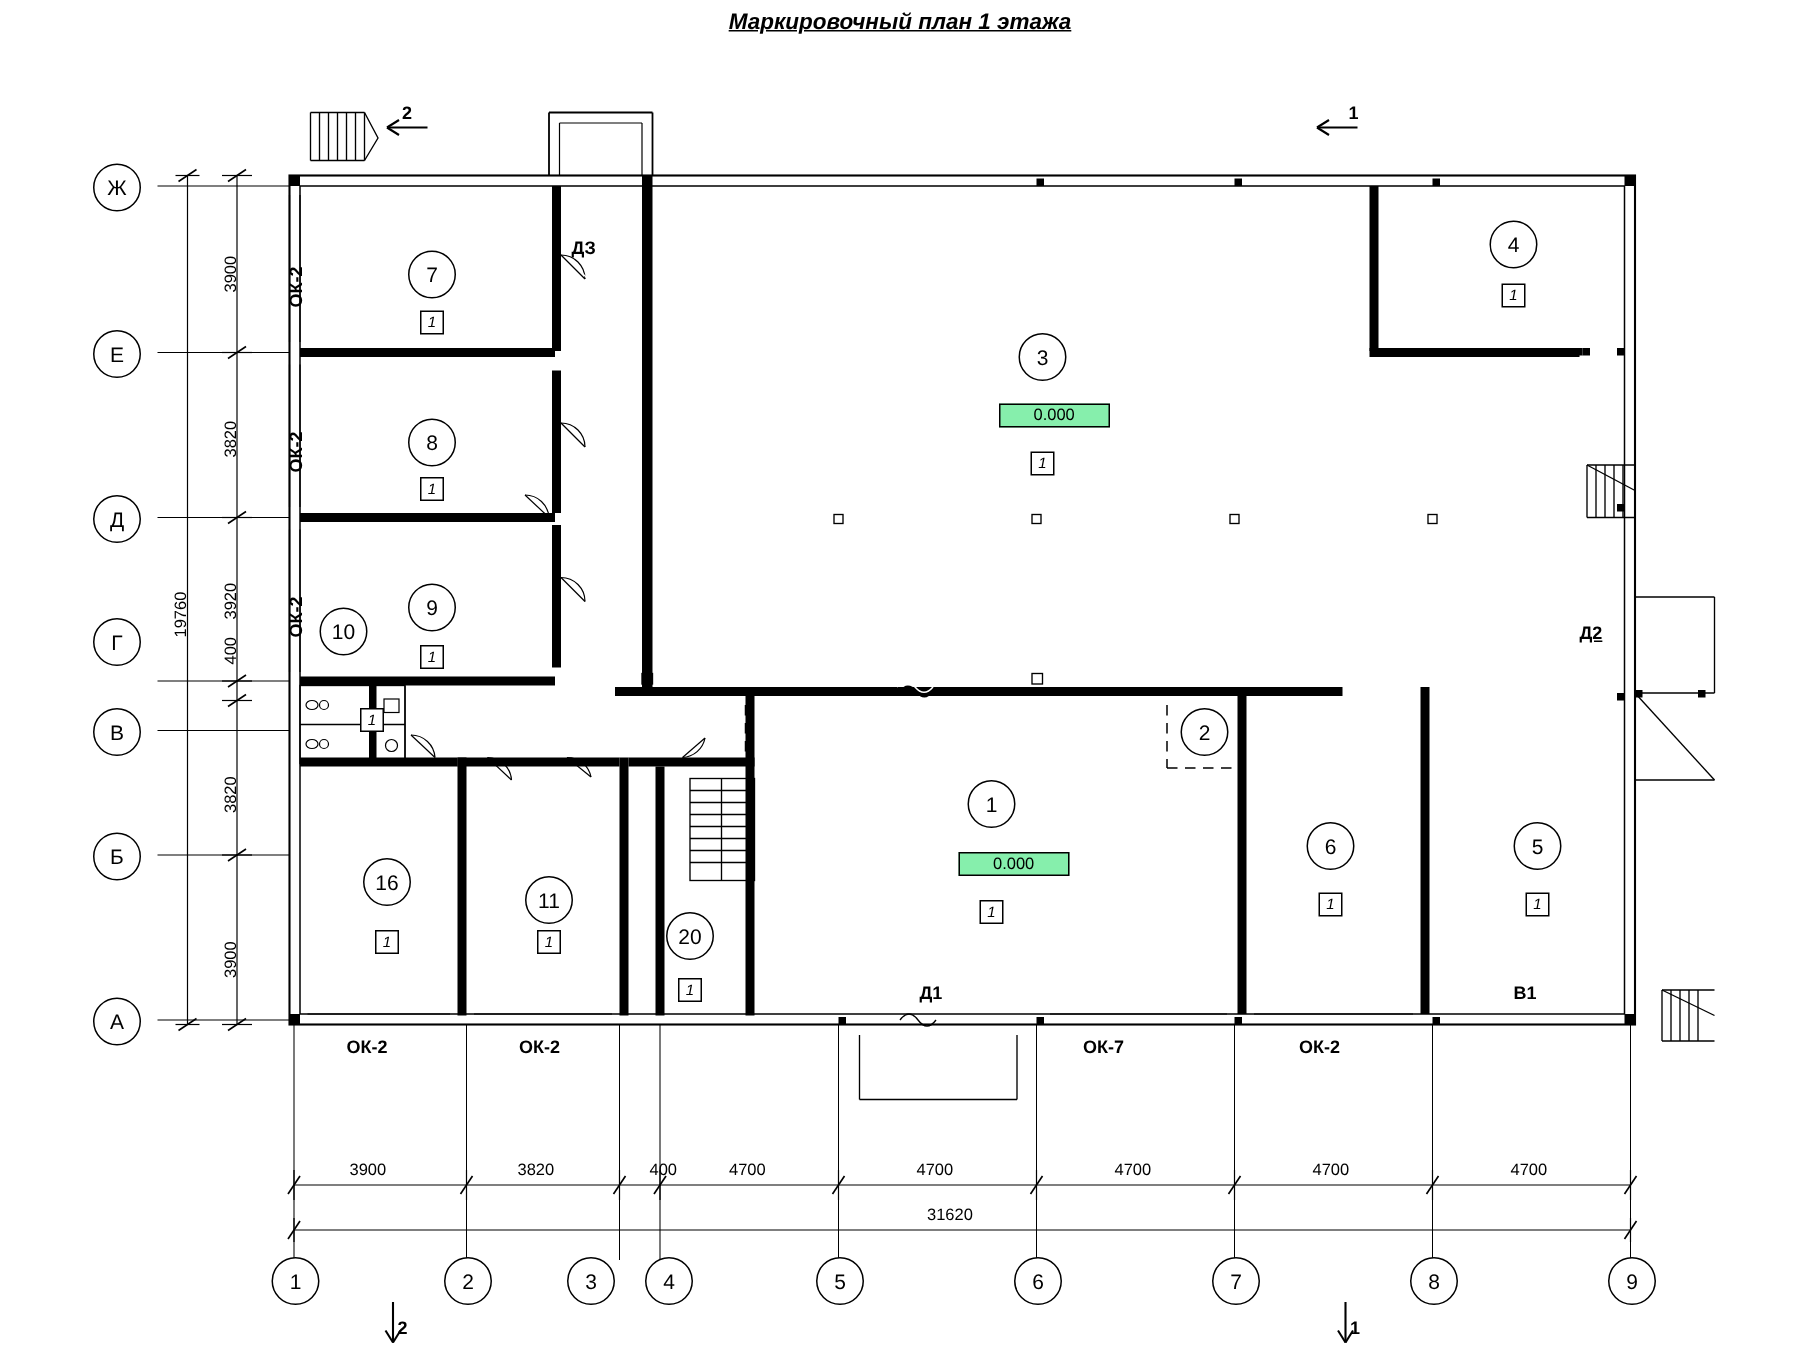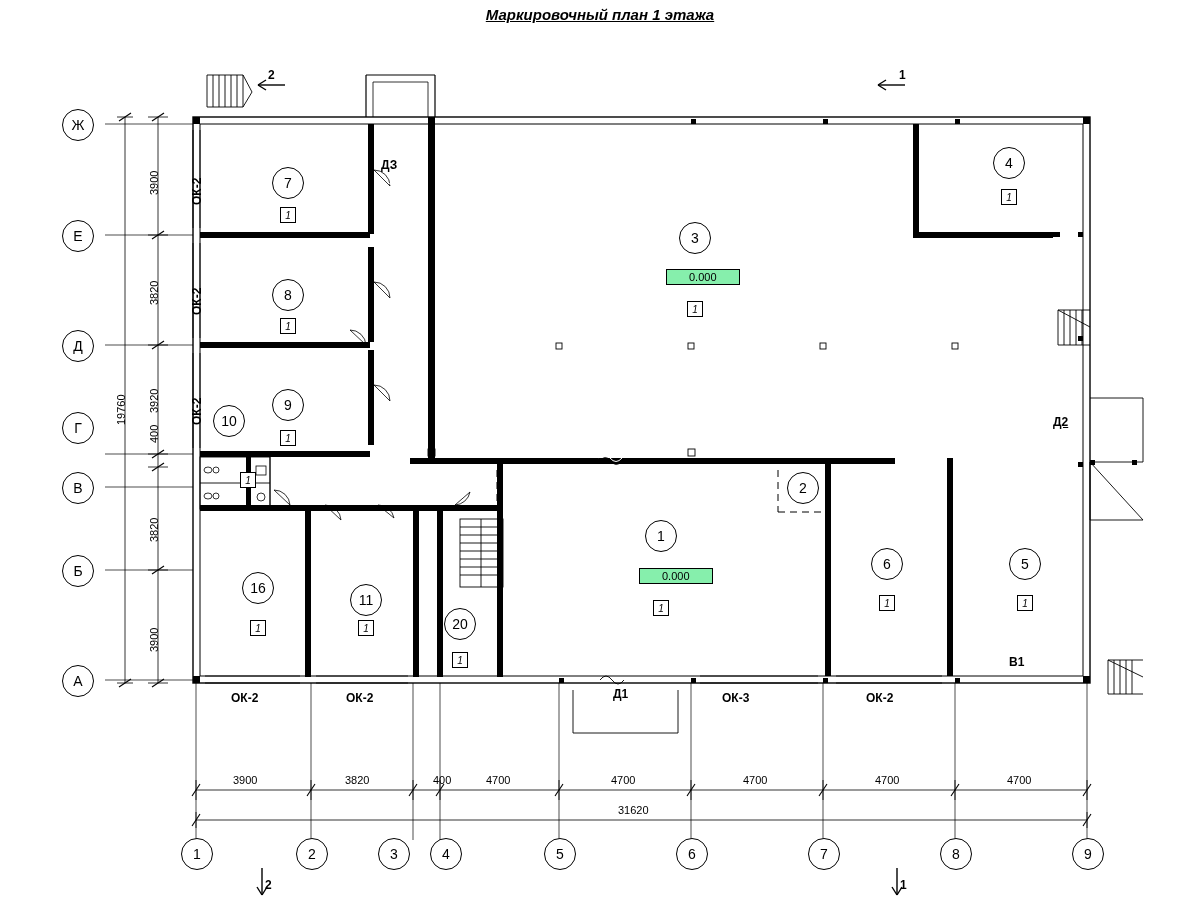--- a/index.html
+++ b/index.html
@@ -490,26 +490,26 @@
 
   <div class="circ room-circ" style="left:1009px; top:548px;">5</div>
   <div class="box" style="left:1017px; top:595px;">1</div>
 
   <div class="lbl b vert" style="left:190px; top:205px;">ОК-2</div>
   <div class="lbl b vert" style="left:190px; top:315px;">ОК-2</div>
   <div class="lbl b vert" style="left:190px; top:425px;">ОК-2</div>
 
   <div class="lbl b" style="left:231px; top:691px;">ОК-2</div>
   <div class="lbl b" style="left:346px; top:691px;">ОК-2</div>
-  <div class="lbl b" style="left:722px; top:691px;">ОК-3</div>
+  <div class="lbl b" style="left:722px; top:691px;">ОК-7</div>
   <div class="lbl b" style="left:866px; top:691px;">ОК-2</div>
 
   <div class="lbl b" style="left:381px; top:158px;">ДЗ</div>
   <div class="lbl b" style="left:1053px; top:415px;text-decoration:underline;">Д2</div>
-  <div class="lbl b" style="left:613px; top:687px;">Д1</div>
+  <div class="lbl b" style="left:613px; top:655px;">Д1</div>
   <div class="lbl b" style="left:1009px; top:655px;">В1</div>
 
   <div class="lbl b" style="left:268px; top:68px;">2</div>
   <div class="lbl b" style="left:899px; top:68px;">1</div>
   <div class="lbl b" style="left:265px; top:878px;">2</div>
   <div class="lbl b" style="left:900px; top:878px;">1</div>
 
 </div>
 
 </body></html>

